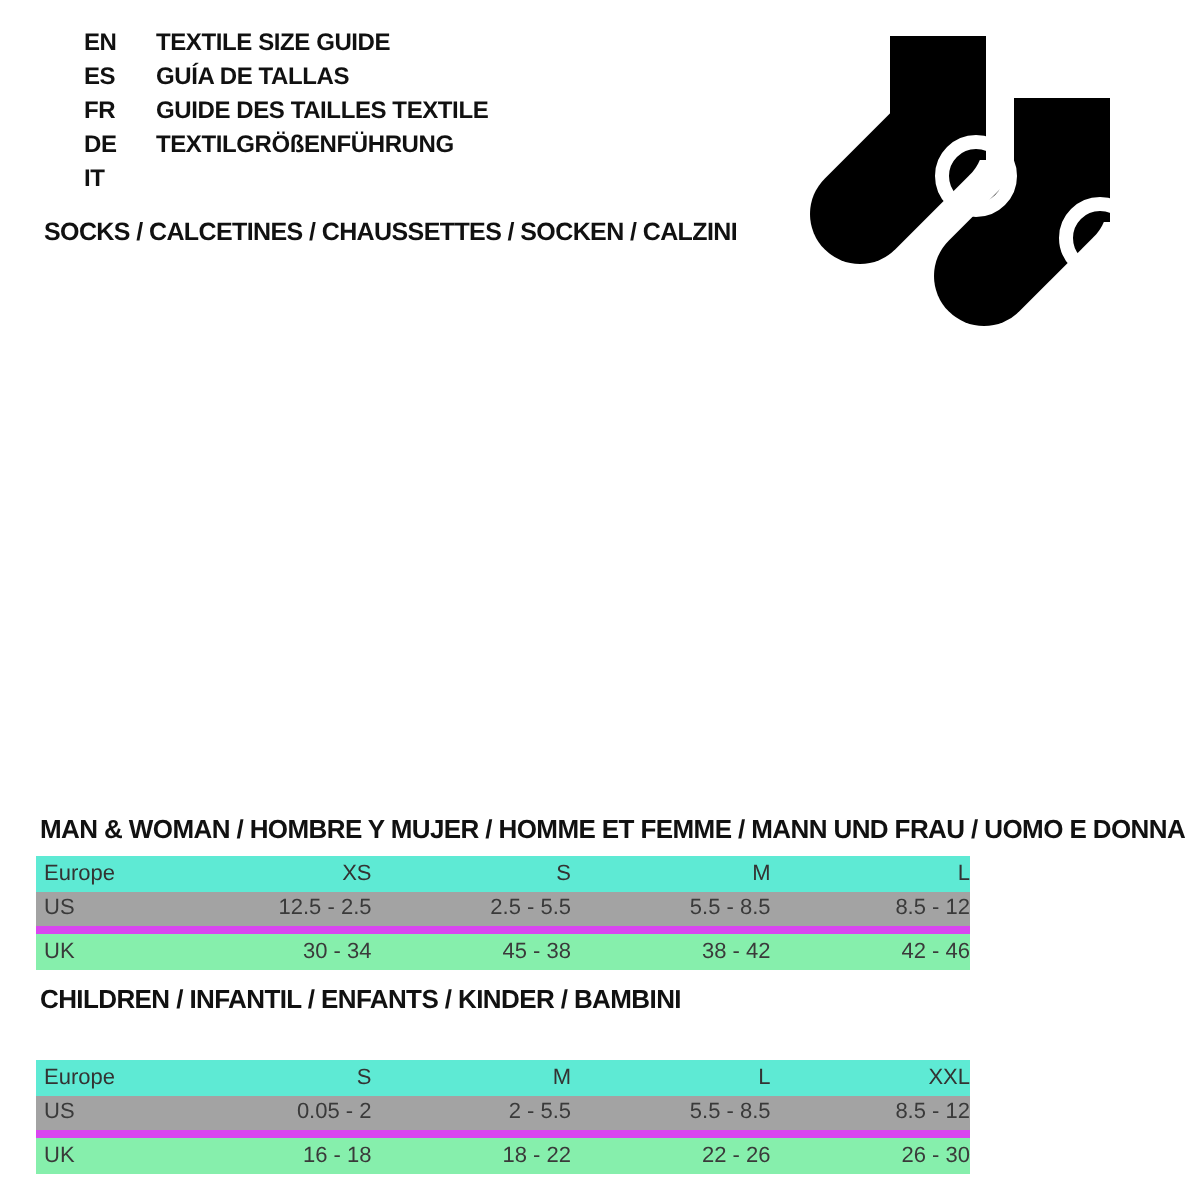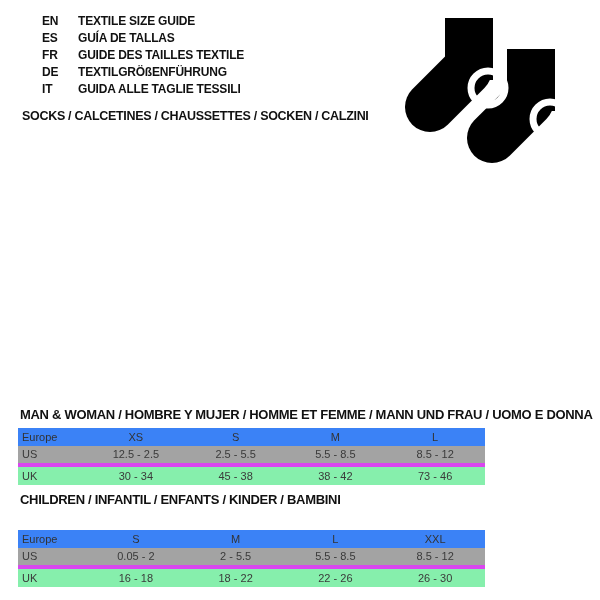--- a/index.html
+++ b/index.html
@@ -30,25 +30,25 @@
   .table-title{
     position:absolute;left:20px;
     font-size:13px;font-weight:bold;color:#111;letter-spacing:-0.3px;
     white-space:nowrap;
   }
   .size-table{
     position:absolute;left:18px;width:467px;
     font-size:11px;color:#3a3a3a;
   }
   .t-row{display:flex;height:18px;line-height:18px;}
-  .t-header{background:#3b82f6;color:#333;}
+  .t-header{background:#5eead4;color:#333;}
   .row-us{background:#a3a3a3;border-bottom:4px solid #d946ef;height:17px;line-height:17px;}
   .row-uk{background:#86efac;}
   .c0{flex:0 0 64px;padding-left:4px;text-align:left;}
-  .c{flex:1 1 0;text-align:center;}
+  .c{flex:1 1 0;text-align:right;}
 </style>
 </head>
 <body>
 
 <div class="lang-block">
   <div class="lang-row">
     <span class="lang-code">EN</span>
     <span class="lang-text">TEXTILE SIZE GUIDE</span>
   </div>
   <div class="lang-row">
@@ -58,21 +58,20 @@
   <div class="lang-row">
     <span class="lang-code">FR</span>
     <span class="lang-text">GUIDE DES TAILLES TEXTILE</span>
   </div>
   <div class="lang-row">
     <span class="lang-code">DE</span>
     <span class="lang-text">TEXTILGRÖßENFÜHRUNG</span>
   </div>
   <div class="lang-row">
     <span class="lang-code">IT</span>
-    <span class="lang-text">GUIDA ALLE TAGLIE TESSILI</span>
   </div>
 </div>
 
 <div class="category-heading">SOCKS / CALCETINES / CHAUSSETTES / SOCKEN / CALZINI</div>
 
 <svg class="socks-svg" width="172" height="180" viewBox="403 6 172 180" xmlns="http://www.w3.org/2000/svg">
 
   <g fill="#000000">
     <rect x="445" y="18" width="48" height="62"></rect>
     <line x1="467" y1="70" x2="430" y2="107" stroke="#000000" stroke-width="50" stroke-linecap="round"></line>
@@ -101,21 +100,21 @@
     <div class="c">12.5 - 2.5</div>
     <div class="c">2.5 - 5.5</div>
     <div class="c">5.5 - 8.5</div>
     <div class="c">8.5 - 12</div>
   </div>
   <div class="t-row row-uk">
     <div class="c0">UK</div>
     <div class="c">30 - 34</div>
     <div class="c">45 - 38</div>
     <div class="c">38 - 42</div>
-    <div class="c">73 - 46</div>
+    <div class="c">42 - 46</div>
   </div>
 </div>
 
 <div class="table-title" style="top:492px">CHILDREN / INFANTIL / ENFANTS / KINDER / BAMBINI</div>
 <div class="size-table" style="top:530px">
   <div class="t-row t-header">
     <div class="c0">Europe</div>
     <div class="c">S</div>
     <div class="c">M</div>
     <div class="c">L</div>

